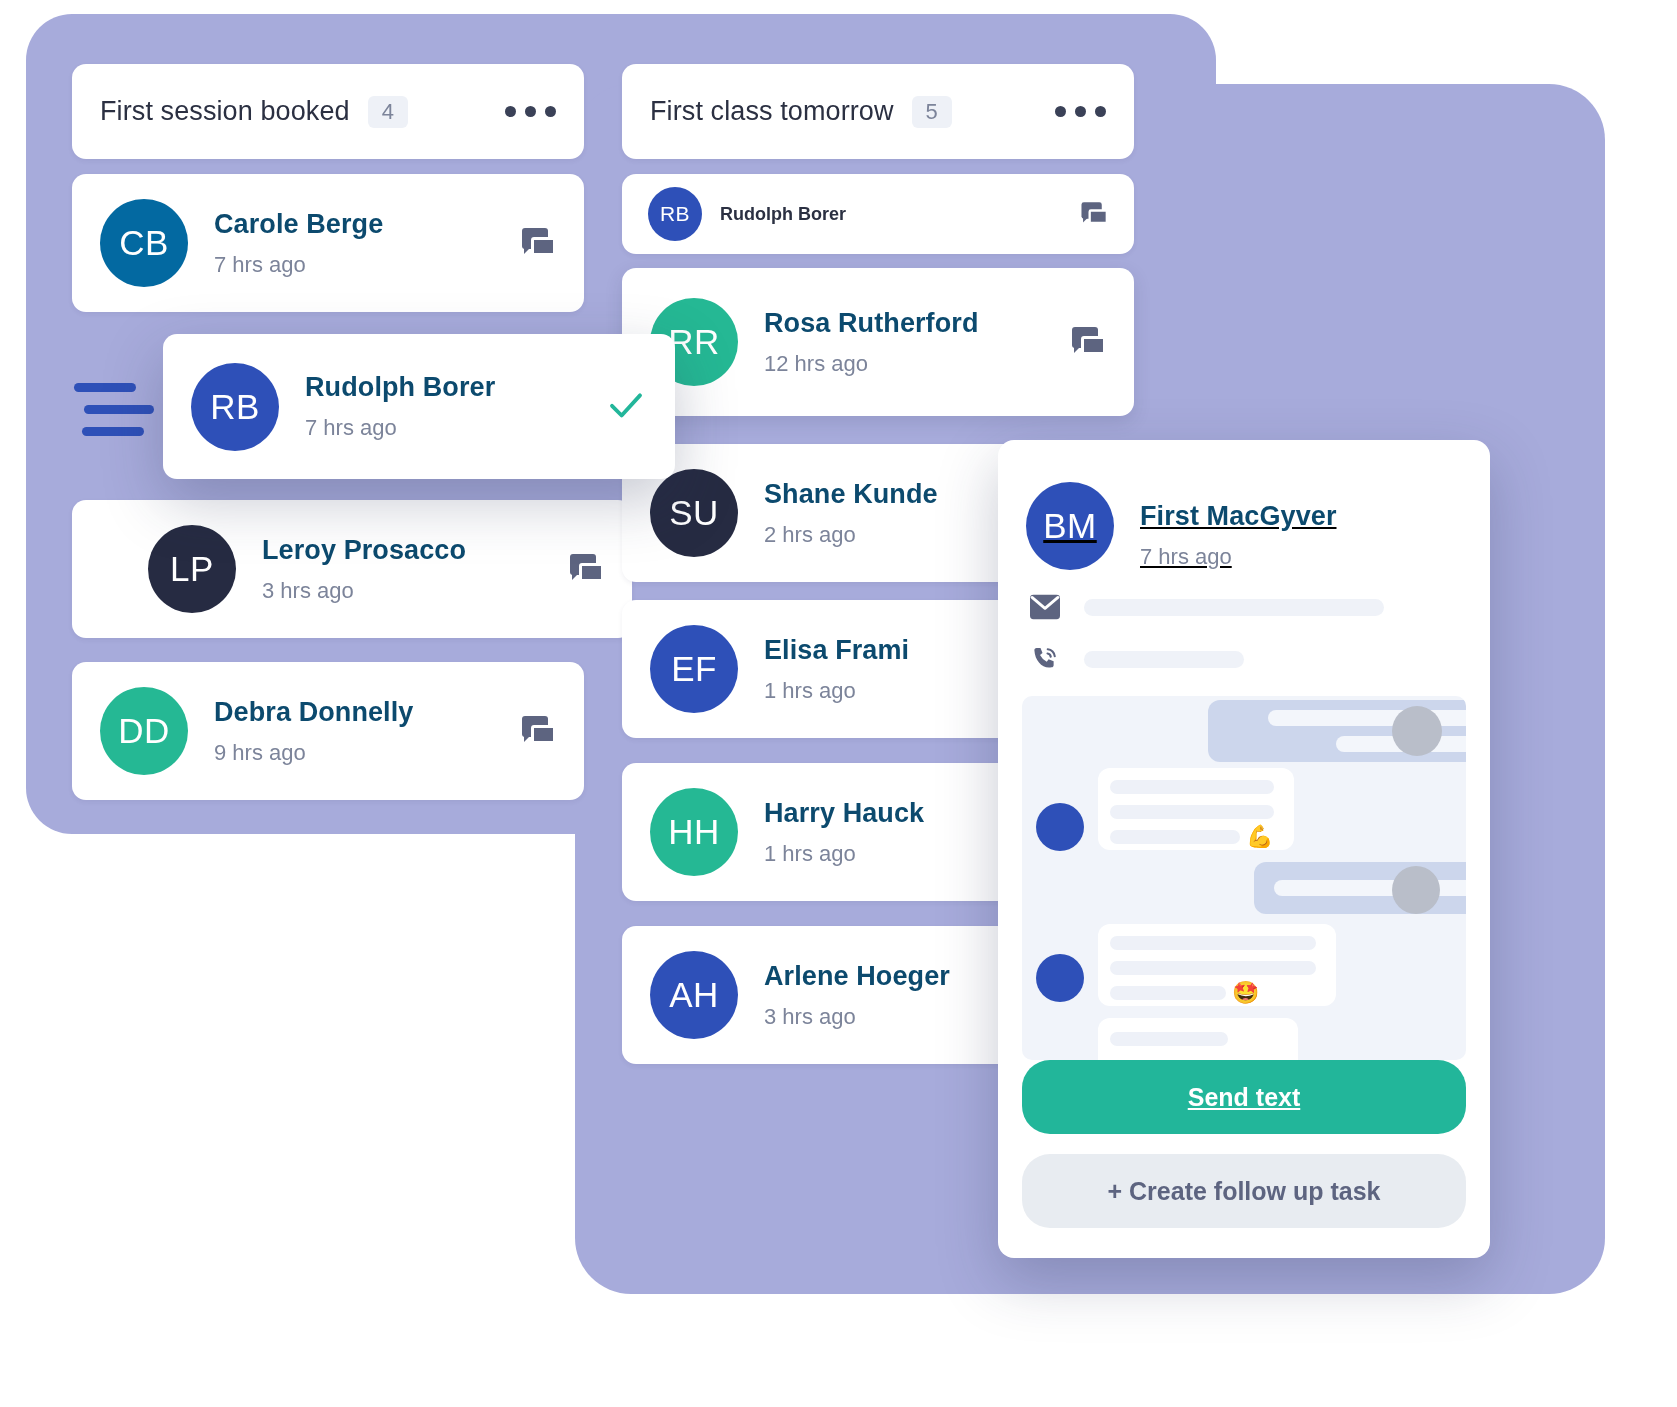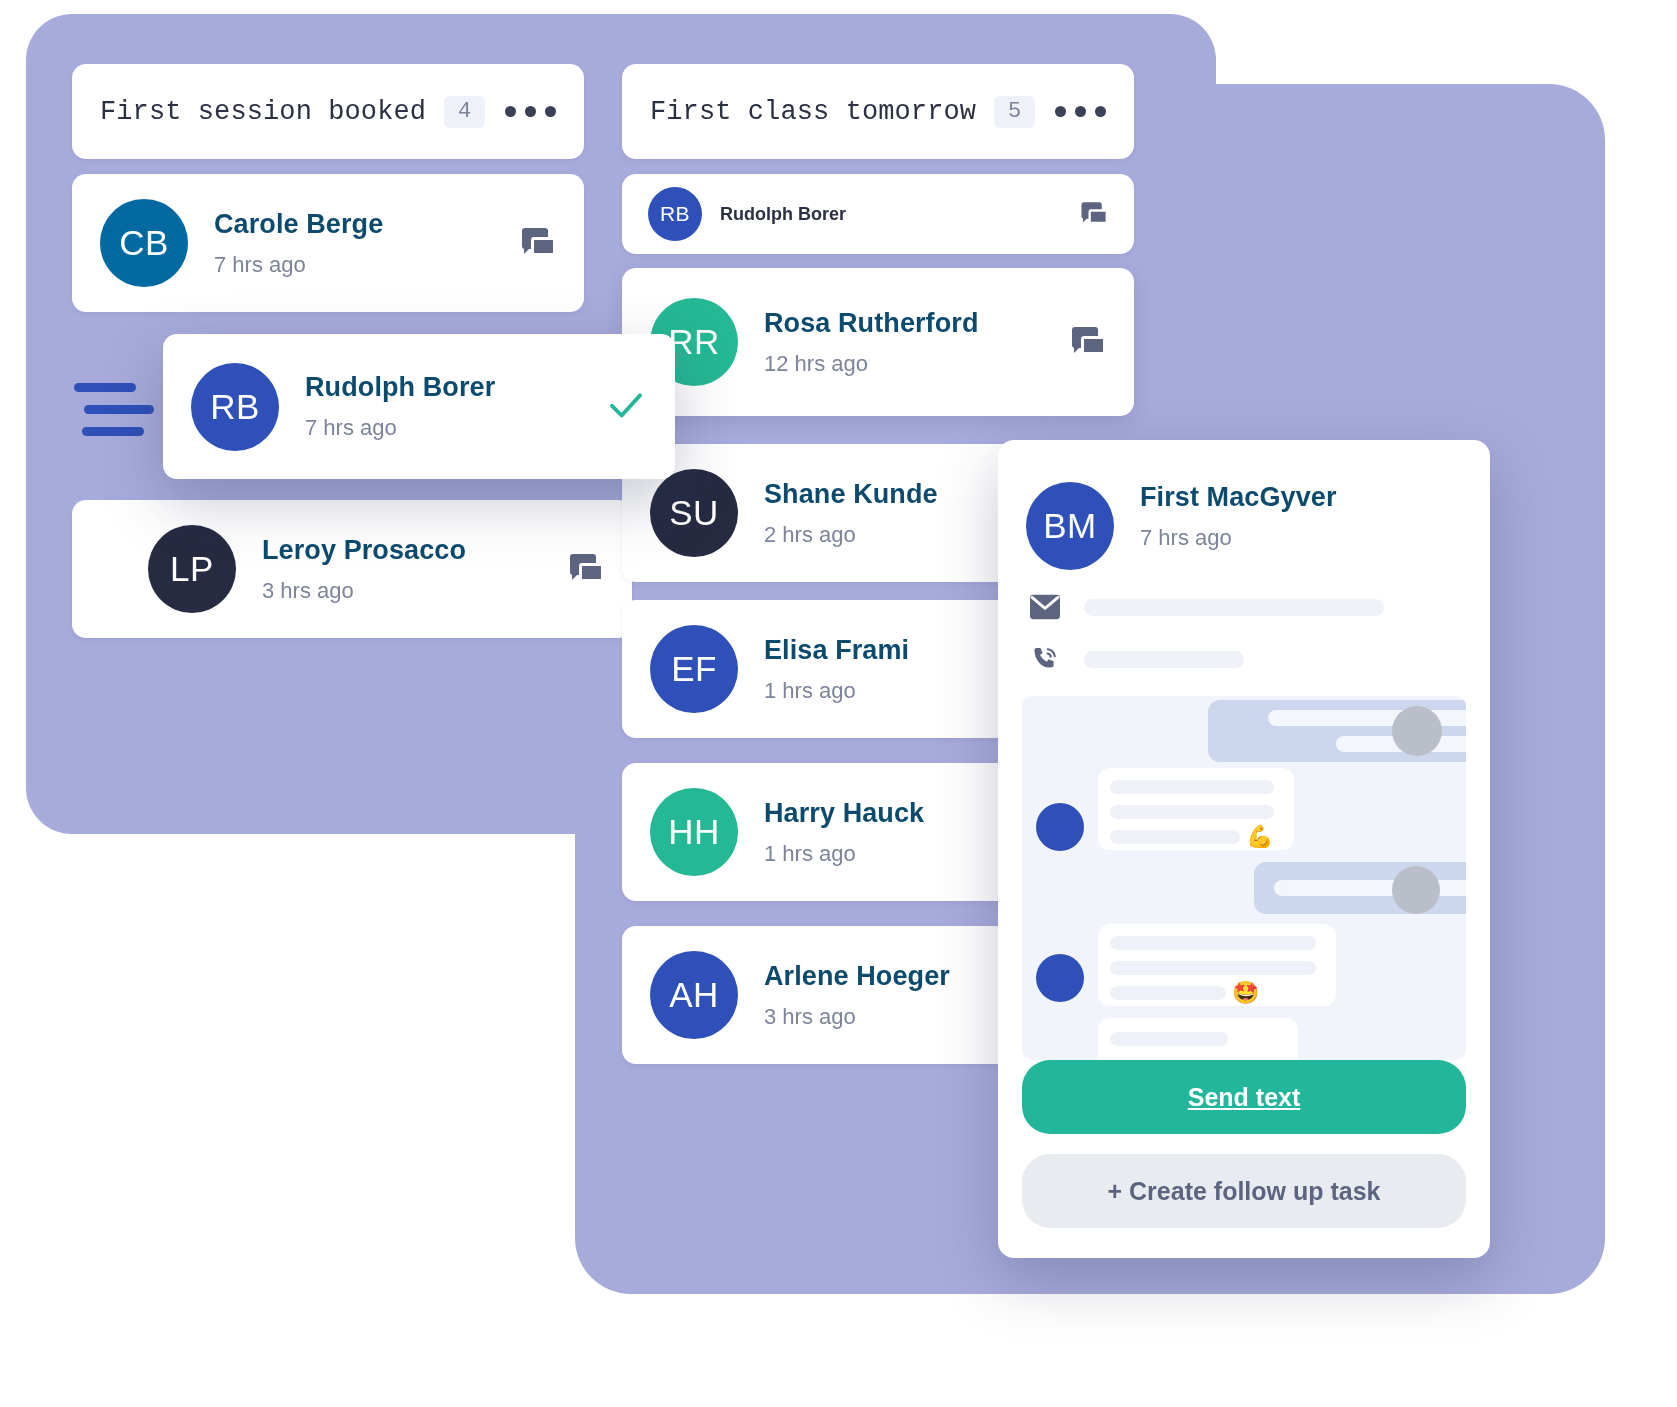--- a/index.html
+++ b/index.html
@@ -17,21 +17,21 @@
   .frame-left{left:26px;top:14px;width:1190px;height:820px;}
   .frame-mid{left:575px;top:84px;width:1030px;height:1210px;border-radius:56px;}
 
   
   .card{position:absolute;background:#ffffff;border-radius:14px;}
   .shadow-sm{box-shadow:0 2px 5px rgba(40,48,80,.07);}
   .shadow-md{box-shadow:0 6px 18px rgba(40,48,80,.13);}
   .shadow-xl{box-shadow:0 22px 60px rgba(40,48,80,.26);}
 
   
-  .col-header{display:flex;align-items:center;height:100%;padding:0 28px 0 28px;box-sizing:border-box;font-family:Liberation Mono, monospace;}
+  .col-header{display:flex;align-items:center;height:100%;padding:0 28px 0 28px;box-sizing:border-box;}
   .col-title{font-size:27px;font-weight:400;color:#2b3042;letter-spacing:.1px;}
   .col-count{margin-left:18px;background:#eef1f7;color:#7c849a;font-size:22px;
              border-radius:6px;padding:5px 14px;line-height:1;}
   .col-dots{margin-left:auto;display:flex;gap:9px;align-items:center;}
   .col-dots i{display:block;width:11px;height:11px;border-radius:50%;background:#3a4157;}
 
   
   .person{display:flex;align-items:center;height:100%;padding:0 28px;box-sizing:border-box;}
   .avatar{flex:0 0 auto;border-radius:50%;display:flex;align-items:center;justify-content:center;
           color:#ffffff;font-weight:400;letter-spacing:.5px;}
@@ -53,21 +53,21 @@
 
   .check{width:42px;height:42px;}
 
   
   .trail{position:absolute;}
   .trail i{display:block;height:9px;border-radius:5px;background:#2e50b8;}
 
   
   .detail{position:absolute;left:998px;top:440px;width:492px;height:818px;
           background:#fff;border-radius:16px;}
-  .detail-head{display:flex;align-items:flex-start;padding:42px 0 0 28px;}
+  .detail-head{display:flex;align-items:flex-end;padding:42px 0 0 28px;text-decoration:underline;}
   .contact-rows{padding:22px 30px 0 30px;}
   .crow{display:flex;align-items:center;margin-bottom:22px;}
   .crow .ic{width:34px;height:30px;flex:0 0 34px;margin-right:22px;}
   .crow .bar{height:17px;border-radius:9px;background:#eff2f8;}
 
   .chatbox{margin:12px 24px 0 24px;background:#f1f4fa;border-radius:10px;height:364px;position:relative;overflow:hidden;}
   .bub{position:absolute;border-radius:12px;}
   .bub.them{background:#ffffff;}
   .bub.me{background:#ccd6ec;}
   .line{position:absolute;border-radius:8px;}
@@ -149,20 +149,35 @@
       </div>
       <div class="row-action">
         <div class="chat-icon">
             <span class="b1"></span>
             <span class="b2"></span>
           </div>
       </div>
     </div>
   </div>
 
+  <div class="card shadow-sm" style="left:72px;top:662px;width:512px;height:138px;">
+    <div class="person">
+      <div class="avatar av-lg" style="background:#25b894;">DD</div>
+      <div class="ptext">
+        <div class="pname">Debra Donnelly</div>
+        <div class="ptime">9 hrs ago</div>
+      </div>
+      <div class="row-action">
+        <div class="chat-icon">
+            <span class="b1"></span>
+            <span class="b2"></span>
+          </div>
+      </div>
+    </div>
+  </div>
 
   <div class="card shadow-sm" style="left:622px;top:64px;width:512px;height:95px;">
     <div class="col-header">
       <span class="col-title">First class tomorrow</span>
       <span class="col-count">5</span>
       <span class="col-dots">
           <i></i>
           <i></i>
           <i></i>
         </span>

